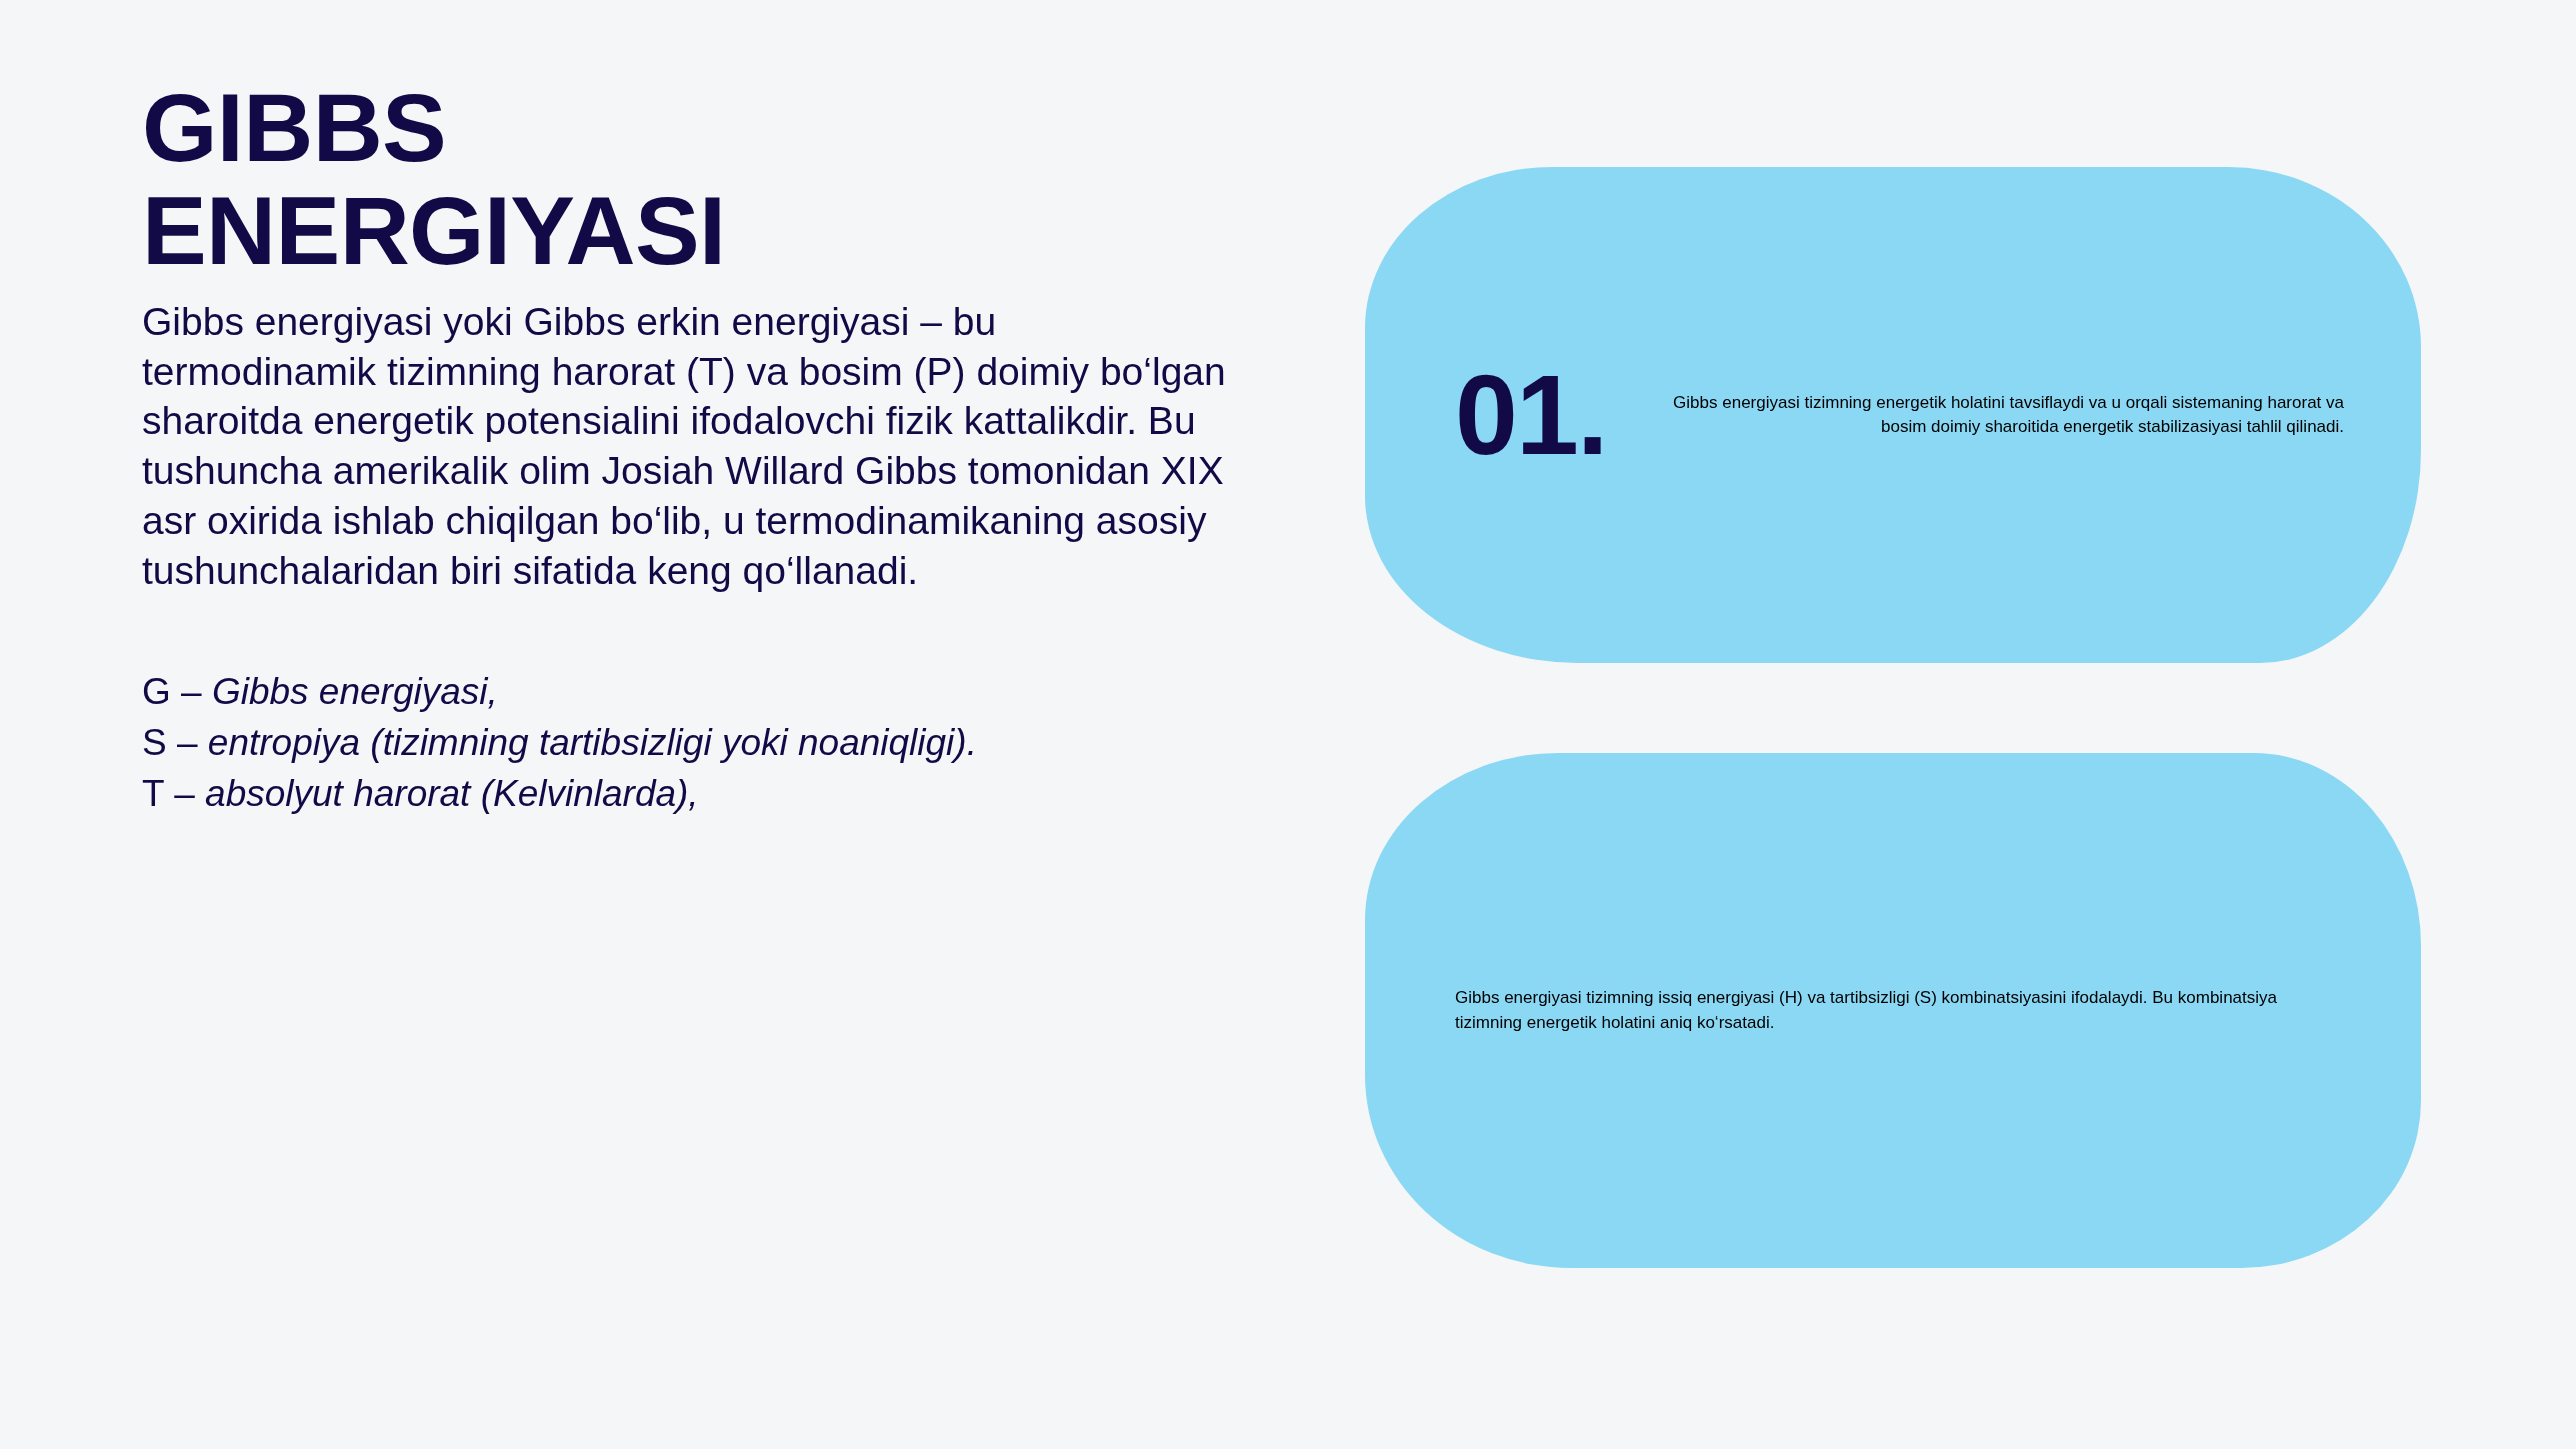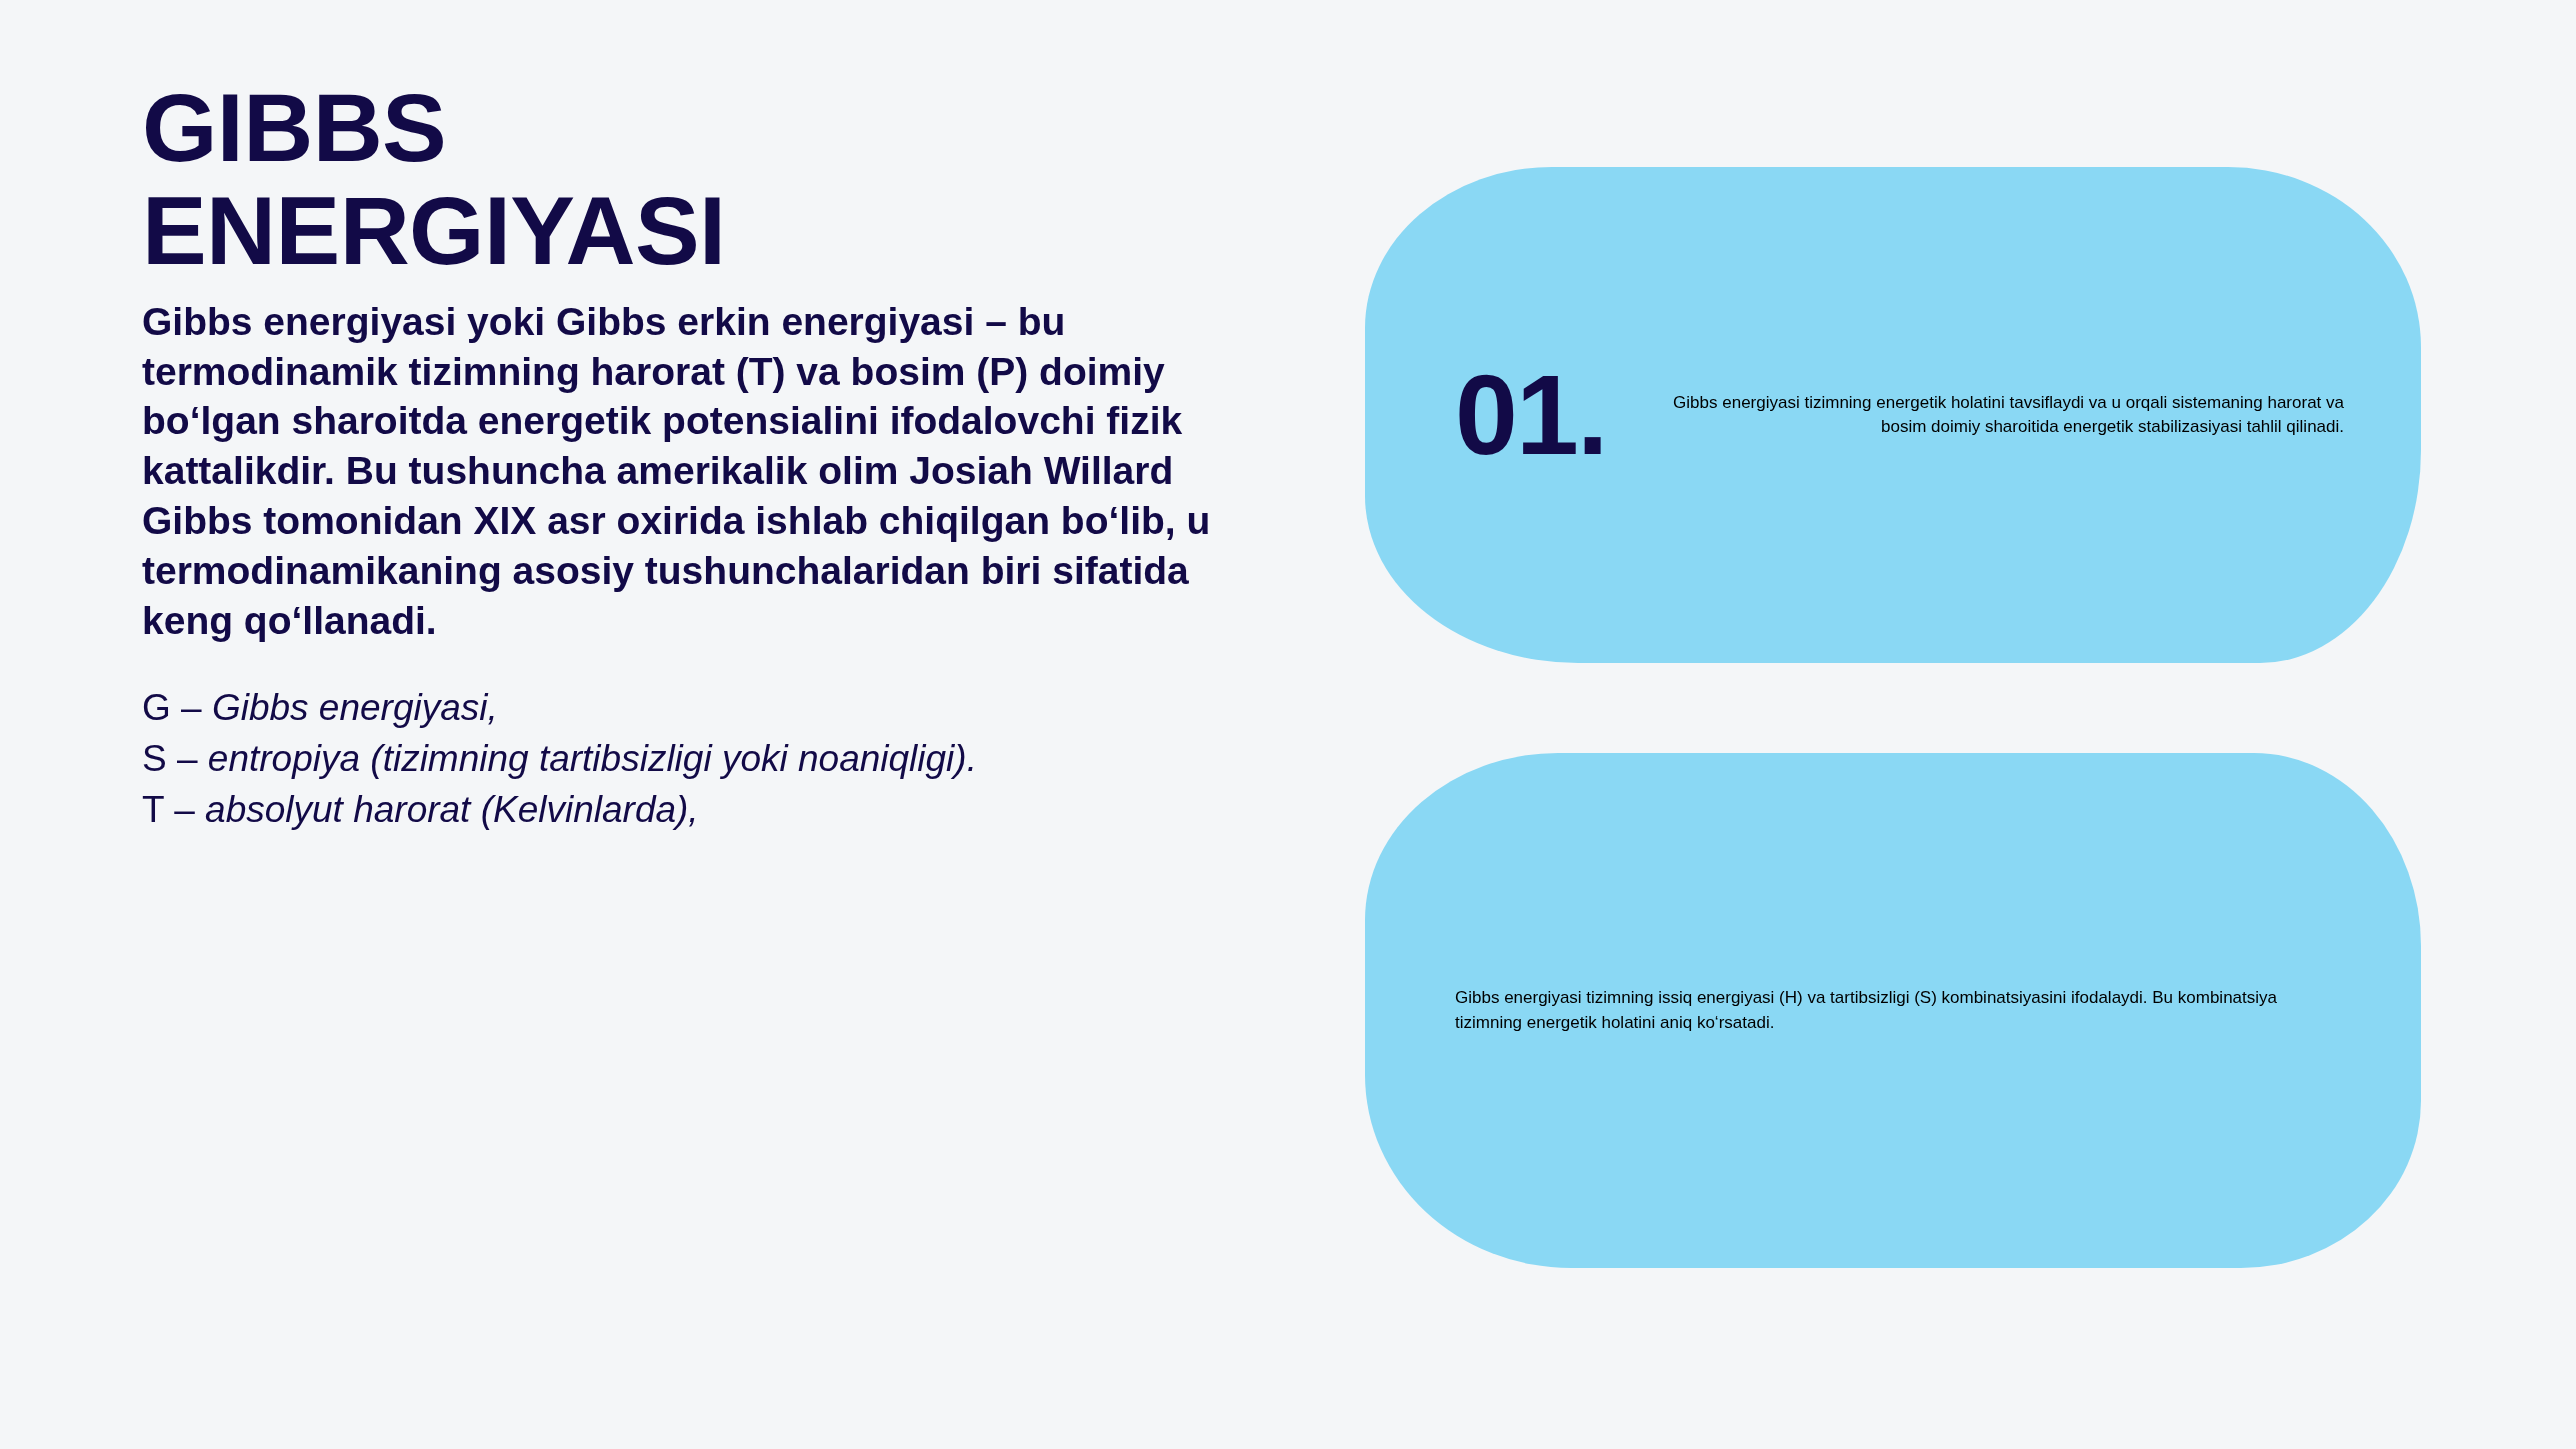--- a/index.html
+++ b/index.html
@@ -36,33 +36,33 @@
     color: #120a47;
     margin: 0 0 14px 0;
     max-width: 902px;
   }
   .intro {
     font-size: 39px;
     line-height: 1.28;
     color: #120a47;
     margin: 0;
     max-width: 1095px;
-    font-weight: 700;
+    font-weight: 400;
   }
   .formula {
     text-align: center;
     font-size: 37px;
     font-weight: bold;
     color: #120a47;
     margin-top: 77px;
     margin-bottom: 0;
     width: 1043px;
   }
   .legend {
-    margin-top: 36px;
+    margin-top: 70px;
     font-size: 37px;
     line-height: 1.38;
     color: #120a47;
   }
   .legend .sym {
     font-style: normal;
   }
   .legend .def {
     font-style: italic;
   }

